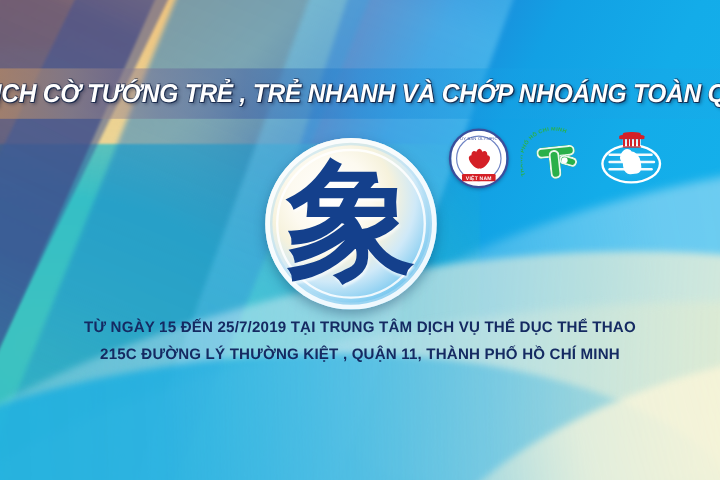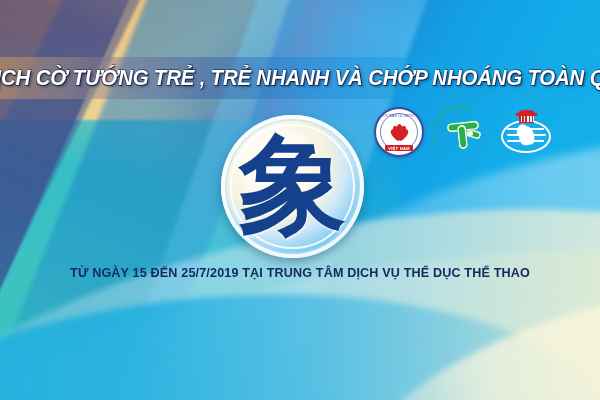--- a/index.html
+++ b/index.html
@@ -543,15 +543,16 @@
         <div class="roof2"></div>
         <div class="roof"></div>
         <div class="pillars"></div>
       </div>
     </div>
 
   </div>
 
   <div class="info">
     <div class="info-line-1">TỪ NGÀY 15 ĐẾN 25/7/2019 TẠI TRUNG TÂM DỊCH VỤ THỂ DỤC THỂ THAO</div>
+    <div class="info-line-2">215C ĐƯỜNG LÝ THƯỜNG KIỆT , QUẬN 11, THÀNH PHỐ HỒ CHÍ MINH</div>
   </div>
 
 </div>
 
 </body></html>

